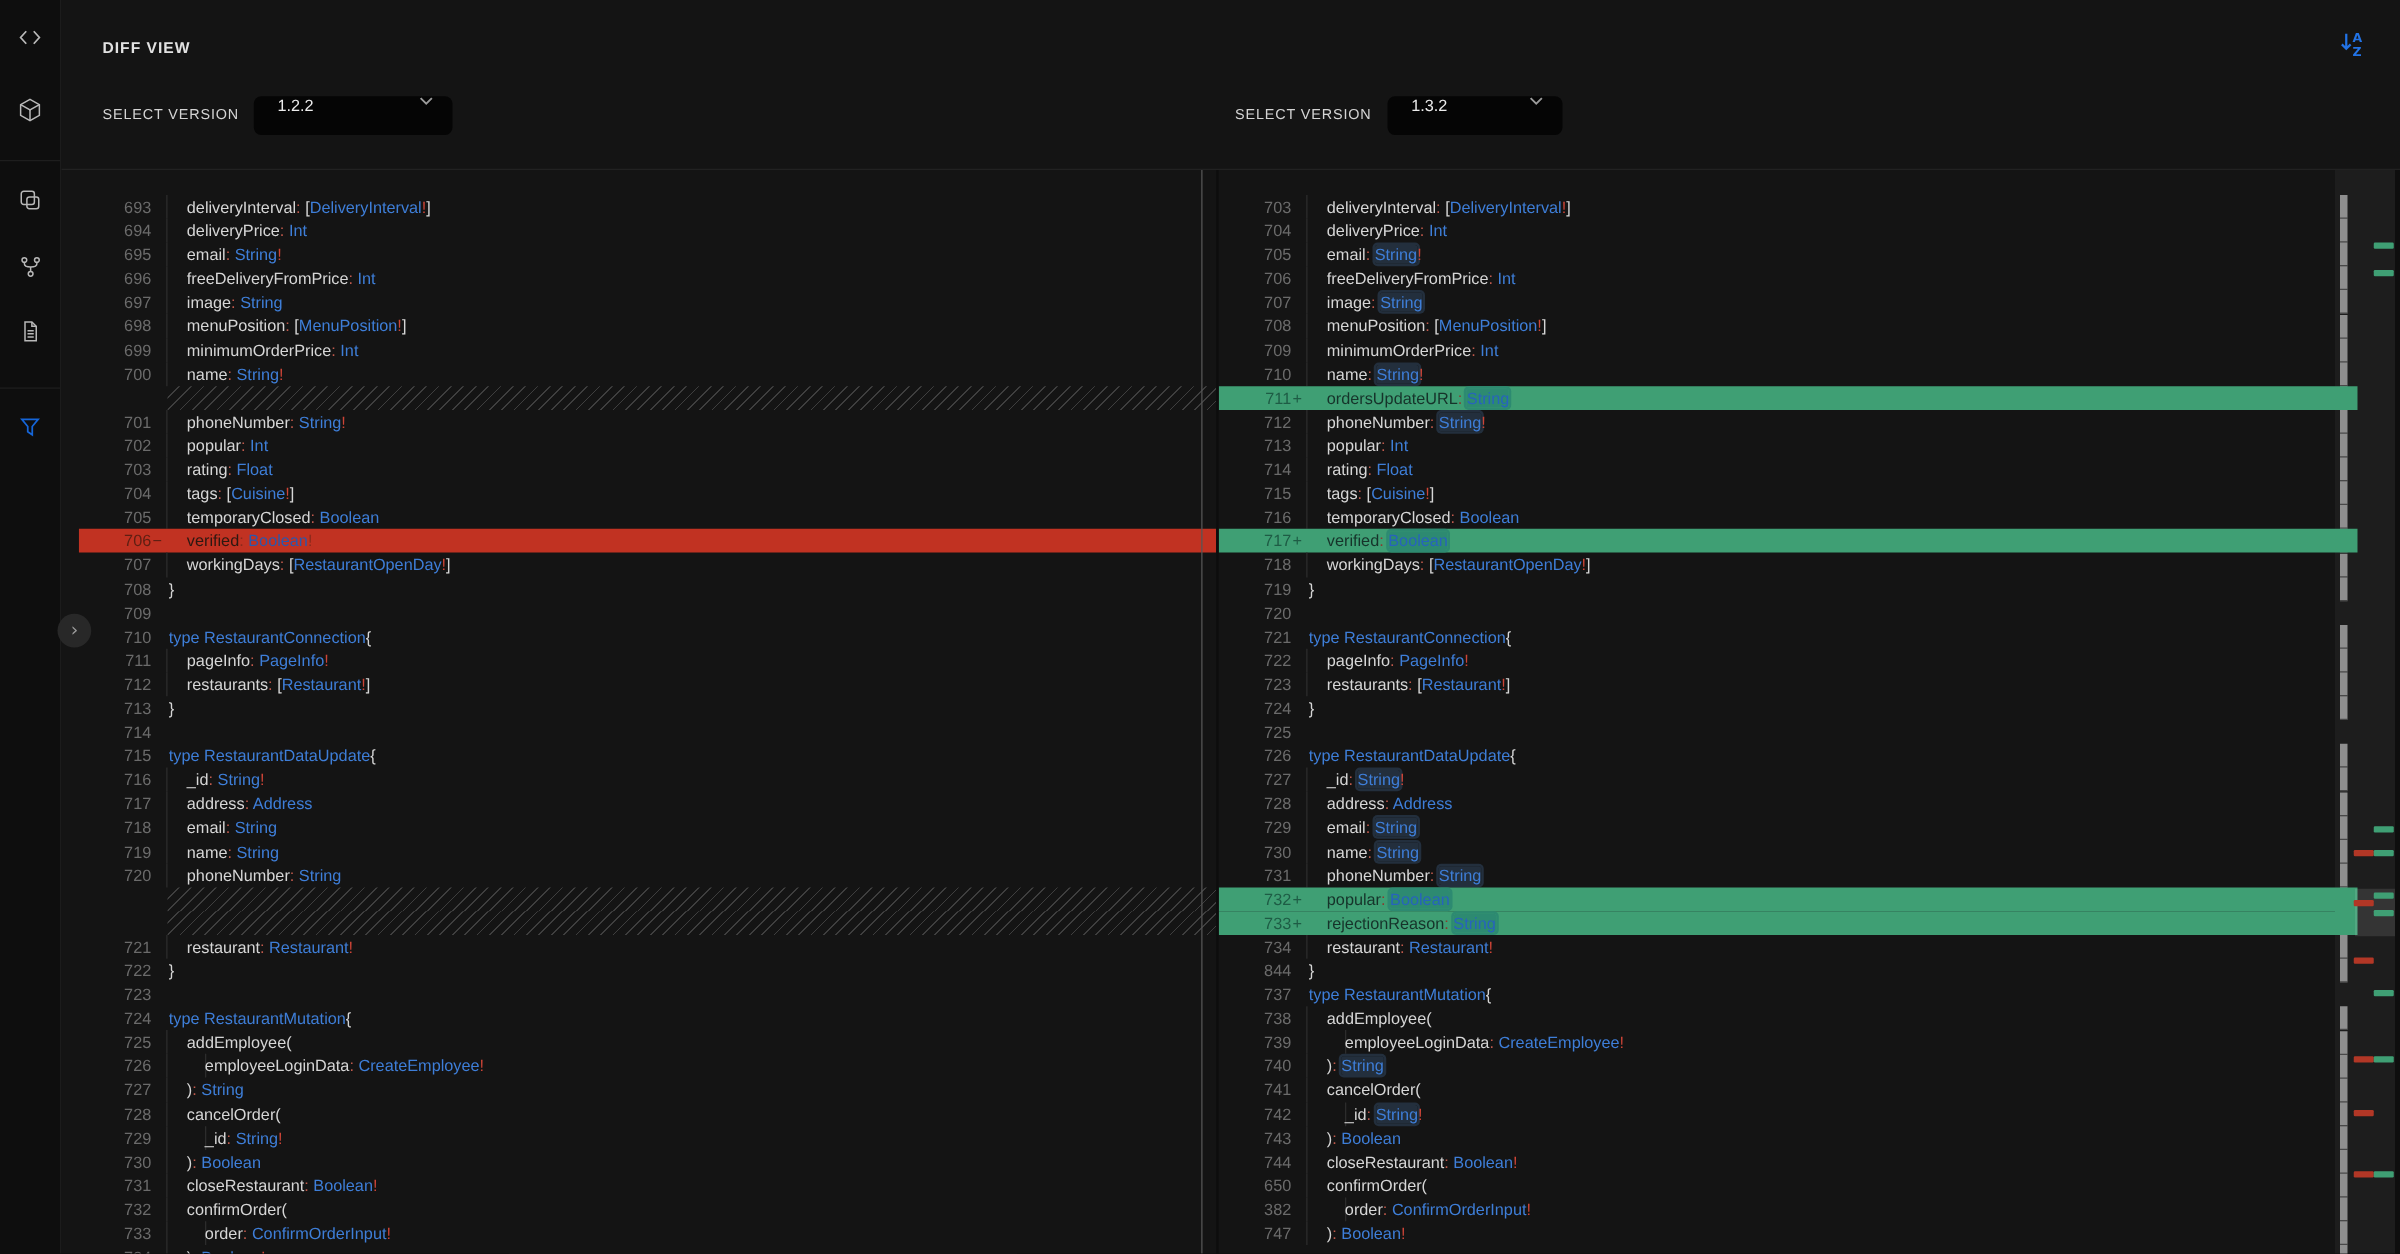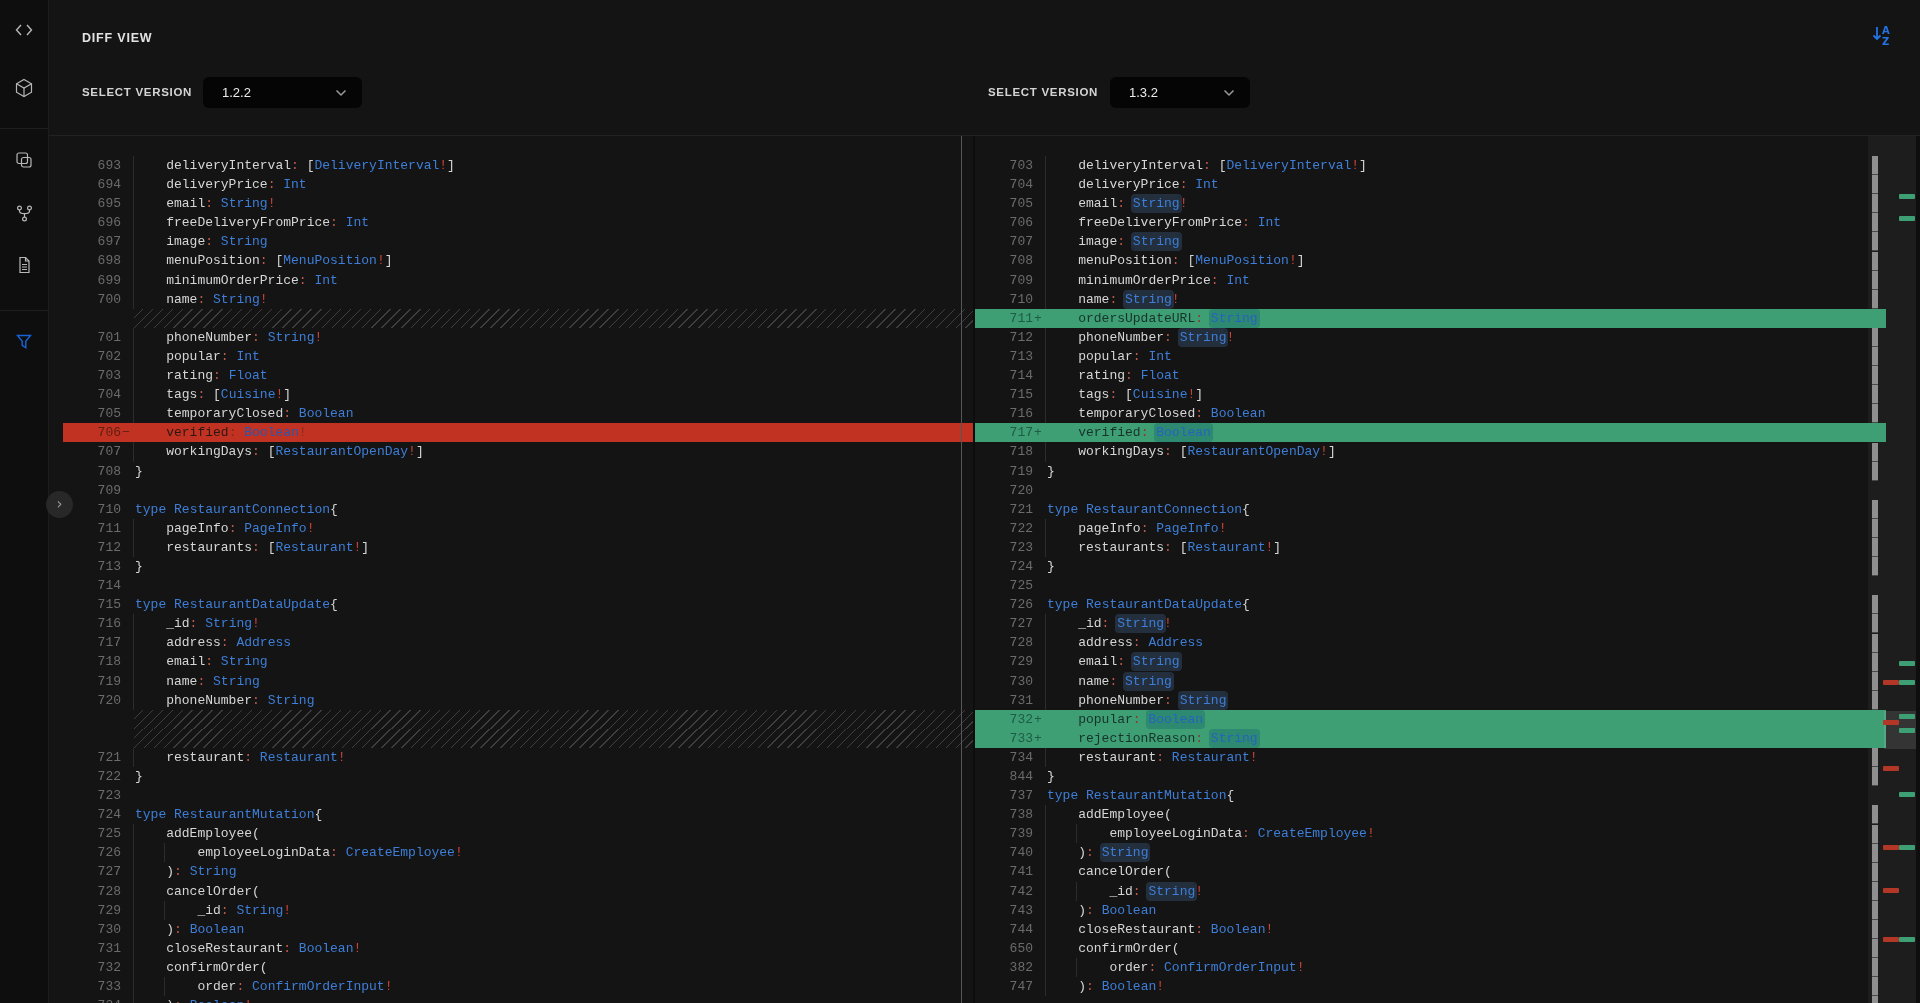--- a/index.html
+++ b/index.html
@@ -10,29 +10,29 @@
   .rail{position:absolute;left:0;top:0;width:48px;height:100%;background:#0e0e0e;
         border-right:1px solid #1c1c1c;z-index:4;}
   .icon-btn{position:absolute;left:0;width:48px;height:40px;display:flex;align-items:center;
             justify-content:center;background:none;border:none;padding:0;cursor:pointer;}
   .rail-div{position:absolute;left:0;width:48px;height:1px;background:#1e1e1e;}
 
   
   .page-title{position:absolute;left:82px;top:31px;font-size:12.5px;font-weight:bold;
               letter-spacing:.8px;color:#e2e2e2;}
   .sort-btn{position:absolute;left:1870px;top:22px;background:none;border:none;padding:0;cursor:pointer;}
-  .sel-label{position:absolute;top:86px;font-size:11.5px;font-weight:bold;letter-spacing:.7px;color:#d4d4d4;}
+  .sel-label{position:absolute;top:86px;font-size:11.5px;font-weight:normal;letter-spacing:.7px;color:#d4d4d4;}
   .dd{position:absolute;top:77px;height:31px;border-radius:6px;background:#050505;box-sizing:border-box;
-      display:flex;align-items:center;justify-content:space-between;padding:0 15px 0 19px;
+      display:flex;justify-content:space-between;padding:0 15px 0 19px;
       color:#ececec;font-size:13px;border:none;cursor:pointer;}
   .hr{position:absolute;left:49px;right:0;top:135px;height:1px;background:#222;}
 
   
   .editor{position:absolute;top:136px;bottom:0;overflow:hidden;background:#141414;
-          font-family:Liberation Mono, monospace;font-size:13px;}
+          font-family:Liberation Sans, sans-serif;font-size:13px;}
   .editor .rows{position:absolute;top:20px;left:0;right:0;}
   .row{position:relative;height:19.1px;line-height:19.1px;white-space:pre;}
   .row .num{position:absolute;left:0;top:0;width:58px;text-align:right;color:#6b6b6b;}
   .row .sign{position:absolute;left:59px;top:0;color:#6b6b6b;}
   .row .code{position:absolute;left:72px;top:0;right:0;}
   .guide{position:absolute;top:0;bottom:0;width:1px;background:#2c2c2c;}
   .tk-n,.tk-p{color:#d6d6d6;} .tk-c{color:#c05a4c;} .tk-t,.tk-k{color:#3e7ed8;} .tk-b{color:#cc4437;}
   .hl{background:#232f3d;box-shadow:0 0 0 2px #232f3d;border-radius:2px;}
   .row.add{background:#3f9f74;}
   .row.add .num,.row.add .sign{color:#1e5c45;}

